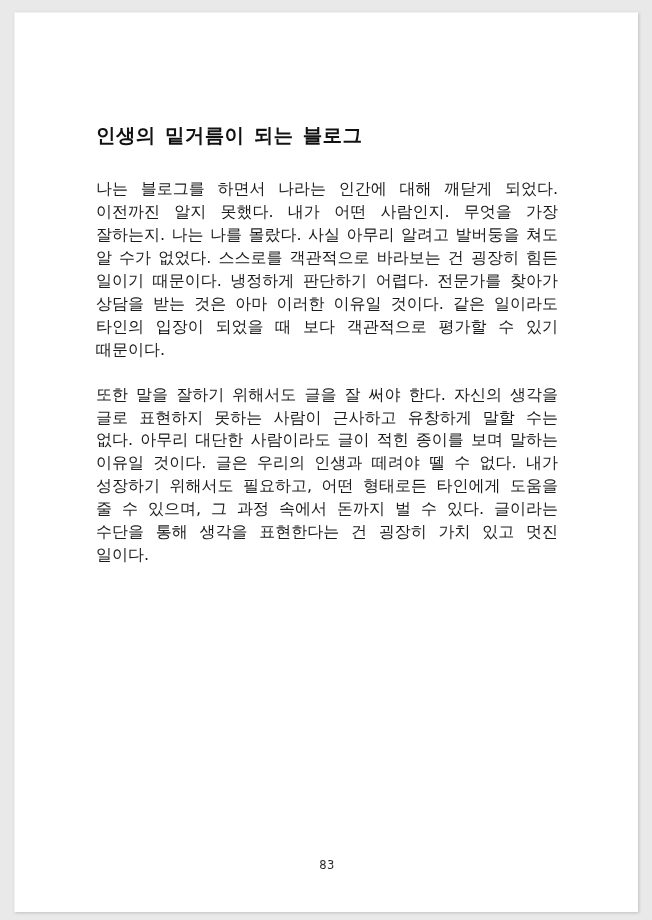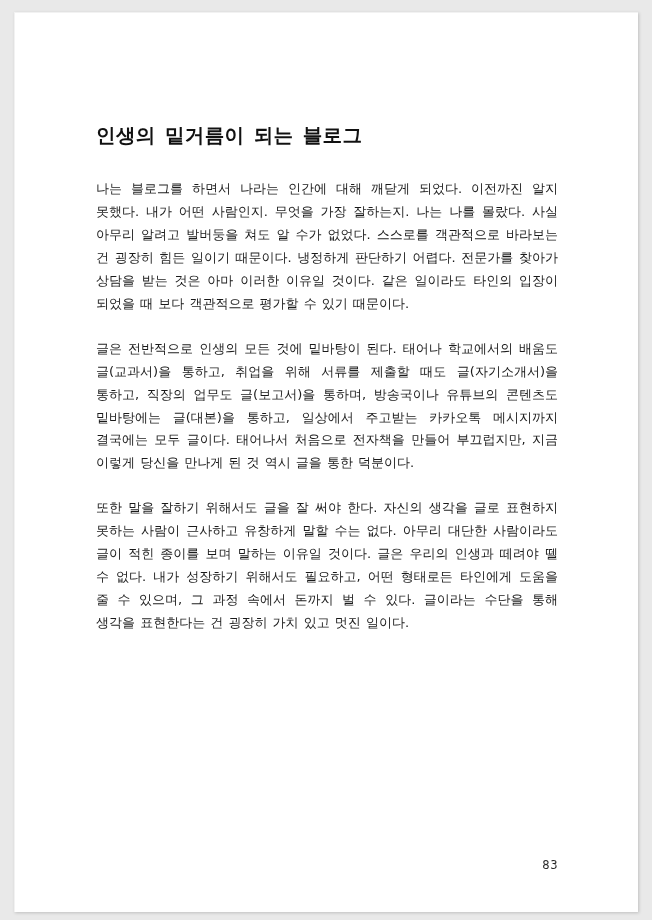--- a/index.html
+++ b/index.html
@@ -41,58 +41,57 @@
     font-size: 19.5px;
     font-weight: bold;
     color: #111111;
     letter-spacing: 0.4px;
     line-height: 1.3;
     margin: 0 0 30px 0;
     padding: 0;
     word-spacing: 2px;
   }
   .body-paragraph {
-    font-size: 13px;
+    font-size: 16px;
     color: #1a1a1a;
     line-height: 22.9px;
     text-align: justify;
     text-justify: inter-character;
     margin: 0 0 22px 0;
     word-spacing: 1px;
     word-break: keep-all;
     overflow-wrap: break-word;
   }
   .body-paragraph:last-of-type {
     margin-bottom: 16px;
   }
   .page-number {
     position: absolute;
     left: 81px;
     top: 845px;
     width: 462px;
-    text-align: right;
+    text-align: center;
     font-size: 11.5px;
     color: #2a2a2a;
     letter-spacing: 0.5px;
   }
 </style>
 </head>
 <body>
 
 <div class="viewport">
   <div class="page-sheet">
 
     <div class="page-content">
 
       <h1 class="doc-title">인생의 밑거름이 되는 블로그</h1>
 
       <p class="body-paragraph">나는 블로그를 하면서 나라는 인간에 대해 깨닫게 되었다. 이전까진 알지 못했다. 내가 어떤 사람인지. 무엇을 가장 잘하는지. 나는 나를 몰랐다. 사실 아무리 알려고 발버둥을 쳐도 알 수가 없었다. 스스로를 객관적으로 바라보는 건 굉장히 힘든 일이기 때문이다. 냉정하게 판단하기 어렵다. 전문가를 찾아가 상담을 받는 것은 아마 이러한 이유일 것이다. 같은 일이라도 타인의 입장이 되었을 때 보다 객관적으로 평가할 수 있기 때문이다.</p>
 
 
-      <p class="body-paragraph">글은 전반적으로 인생의 모든 것에 밑바탕이 된다. 태어나 학교에서의 배움도 글(교과서)을 통하고, 취업을 위해 서류를 제출할 때도 글(자기소개서)을 통하고, 직장의 업무도 글(보고서)을 통하며, 방송국이나 유튜브의 콘텐츠도 밑바탕에는 글(대본)을 통하고, 일상에서 주고받는 카카오톡 메시지까지 결국에는 모두 글이다. 태어나서 처음으로 전자책을 만들어 부끄럽지만, 지금 이렇게 당신을 만나게 된 것 역시 글을 통한 덕분이다.</p>
 
       <p class="body-paragraph">또한 말을 잘하기 위해서도 글을 잘 써야 한다. 자신의 생각을 글로 표현하지 못하는 사람이 근사하고 유창하게 말할 수는 없다. 아무리 대단한 사람이라도 글이 적힌 종이를 보며 말하는 이유일 것이다. 글은 우리의 인생과 떼려야 뗄 수 없다. 내가 성장하기 위해서도 필요하고, 어떤 형태로든 타인에게 도움을 줄 수 있으며, 그 과정 속에서 돈까지 벌 수 있다. 글이라는 수단을 통해 생각을 표현한다는 건 굉장히 가치 있고 멋진 일이다.</p>
 
     </div>
 
     <div class="page-number">83</div>
 
   </div>
 </div>
 

